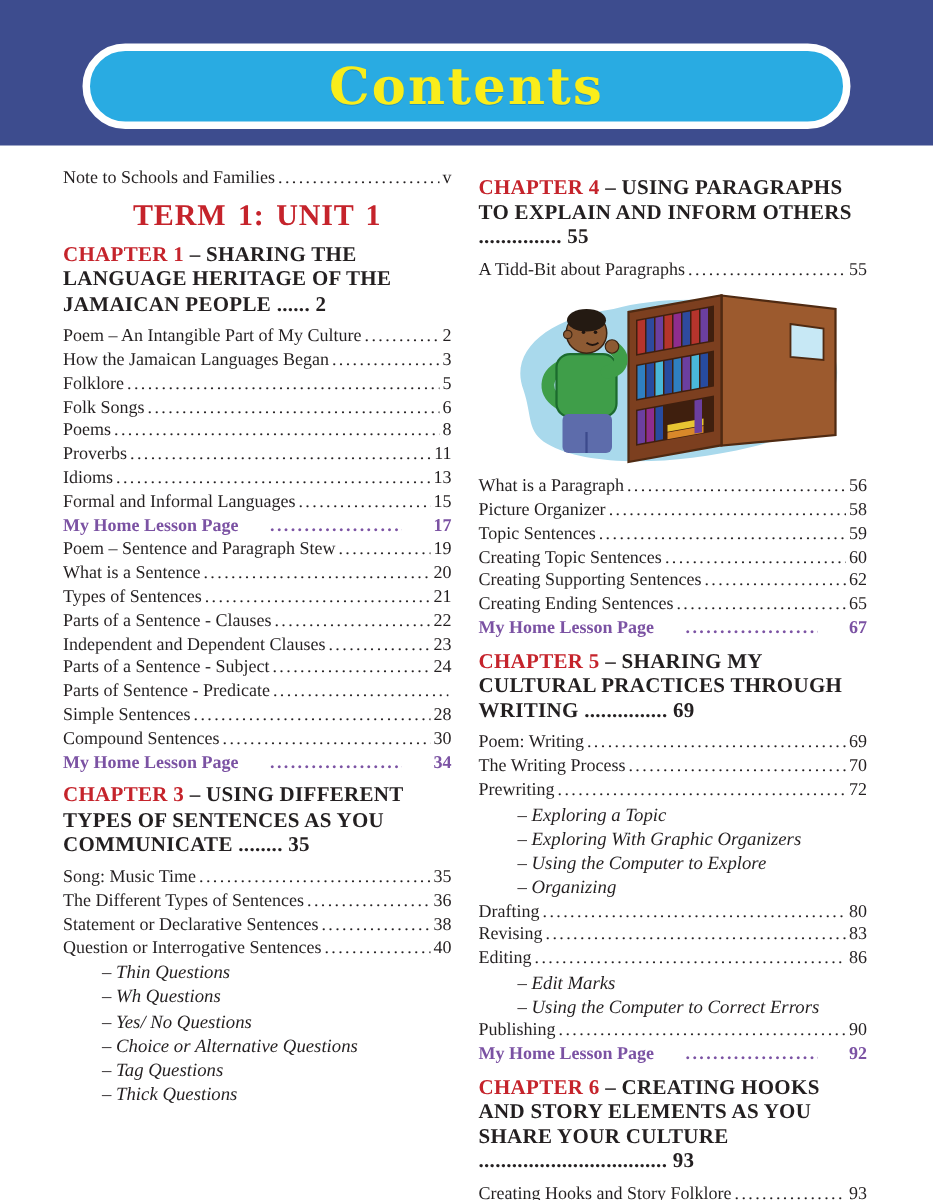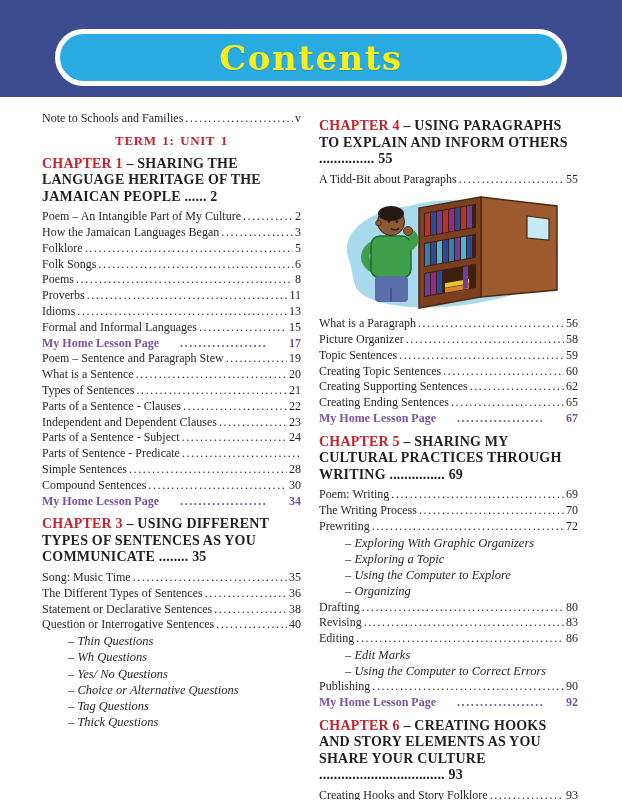--- a/index.html
+++ b/index.html
@@ -40,21 +40,21 @@
     letter-spacing:1.6px; font-size:12px;
   }
   .pg { white-space:nowrap; }
   .purple { color:var(--purple,#7b52a3); font-weight:bold;gap:19px; }
   .note-row { margin-bottom:5px; }
 
   .sub { font-style:italic; font-size:12.5px; line-height:16.2px; padding-left:26px; }
 
   .term {
     text-align:center; color:var(--red,#c5232b); font-weight:bold;
-    font-size:13px; letter-spacing:0.6px; word-spacing:2px; margin:6px 0 3px;
+    font-size:20px; letter-spacing:0.6px; word-spacing:2px; margin:6px 0 3px;
   }
 
   .ch-head {
     margin:7px 0 4px; font-weight:bold; font-size:14px;
     line-height:16.5px; letter-spacing:0.2px;
   }
   .ch-label { color:var(--red,#c5232b); }
 
   .illus { display:flex; justify-content:center; margin:5px 0 4px; }
 </style>
@@ -315,22 +315,22 @@
           <div class="toc-row">
             <span class="t">The Writing Process</span>
             <span class="dots"></span>
             <span class="pg">70</span>
           </div>
           <div class="toc-row">
             <span class="t">Prewriting</span>
             <span class="dots"></span>
             <span class="pg">72</span>
           </div>
+          <div class="sub">– Exploring a Topic</div>
           <div class="sub">– Exploring With Graphic Organizers</div>
-          <div class="sub">– Exploring a Topic</div>
           <div class="sub">– Using the Computer to Explore</div>
           <div class="sub">– Organizing</div>
           <div class="toc-row">
             <span class="t">Drafting</span>
             <span class="dots"></span>
             <span class="pg">80</span>
           </div>
           <div class="toc-row">
             <span class="t">Revising</span>
             <span class="dots"></span>

